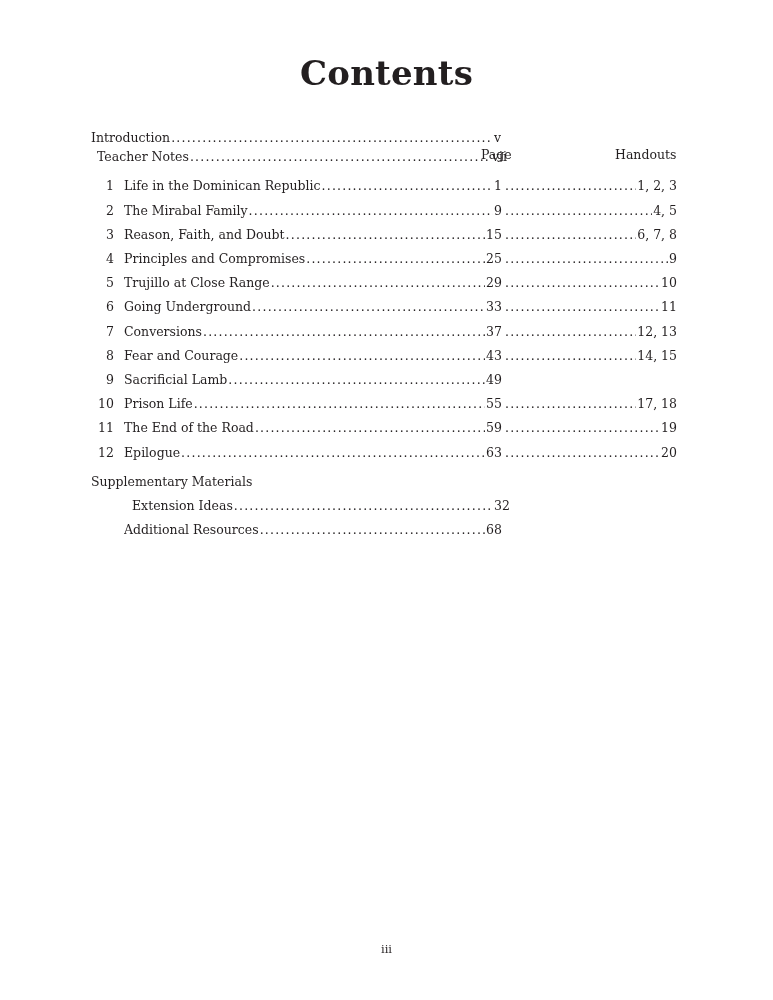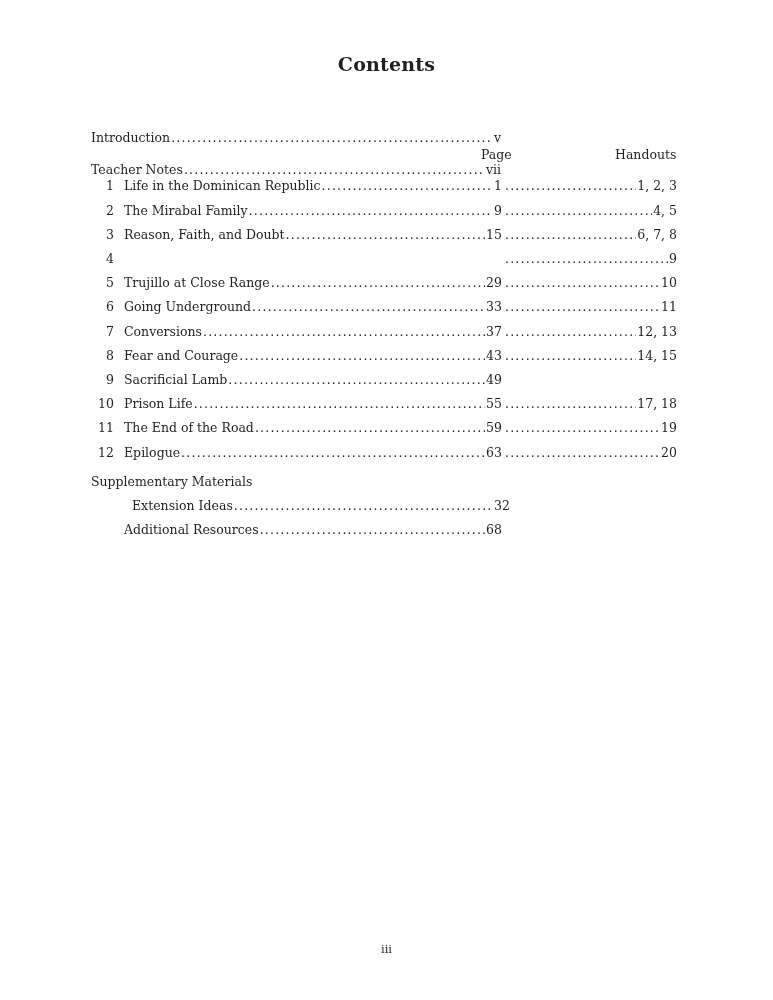--- a/index.html
+++ b/index.html
@@ -1,17 +1,17 @@
 <!DOCTYPE html>
 <html><head>
 <meta charset="utf-8">
 <style>
   html, body { margin: 0; padding: 0; background: #ffffff; }
   body { width: 773px; height: 1000px; position: relative; color: #231f20; font-family: "DejaVu Serif", "Liberation Serif", serif; overflow: hidden; }
-  .title { position: absolute; top: 53px; left: 0; width: 773px; text-align: center; font-family: "DejaVu Serif", serif; font-weight: bold; font-size: 19px; letter-spacing: 0.2px; color: #231f20; }
+  .title { position: absolute; top: 53px; left: 0; width: 773px; text-align: center; font-family: "DejaVu Serif", serif; font-weight: bold; font-size: 34px; letter-spacing: 0.2px; color: #231f20; }
   .hdr { position: absolute; top: 105px; font-size: 12.5px; margin-top: 42px; }
   .hdr.page { left: 481px; }
   .hdr.handouts { left: 615px; }
   .row { position: absolute; left: 0; width: 619px; height: 20px; font-size: 12.5px; line-height: 20px; }
   .num { position: absolute; width: 34px; left: 80px; text-align: right; }
   .lead { position: absolute; display: flex; align-items: baseline; overflow: hidden; white-space: nowrap; }
   .lead .t { flex: 0 0 auto; padding-right: 1px; }
   .lead .dots { flex: 1 1 auto; overflow: hidden; white-space: nowrap; letter-spacing: 1.2px; }
   .lead .dots::after { content: "........................................................................................................................................................................................................................"; }
   .lead .v { flex: 0 0 auto; padding-left: 1px; }
@@ -29,21 +29,21 @@
 <div class="hdr handouts">Handouts</div>
 
 <div id="toc">
     <div class="row" style="top: 128px;">
       <div class="lead col1">
         <span class="t">Introduction</span>
         <span class="dots"></span>
         <span class="v">v</span>
       </div>
     </div>
-    <div class="row" style="top: 160px;">
+    <div class="row" style="top: 147px; margin-left: 6px;">
       <div class="lead col1">
         <span class="t">Teacher Notes</span>
         <span class="dots"></span>
         <span class="v">vii</span>
       </div>
     </div>
     <div class="row" style="top: 176.4px;">
       <span class="num">1</span>
       <div class="lead col1ch">
         <span class="t">Life in the Dominican Republic</span>
@@ -77,20 +77,25 @@
         <span class="v">15</span>
       </div>
       <div class="lead col2">
         <span class="t"></span>
         <span class="dots"></span>
         <span class="v">6, 7, 8</span>
       </div>
     </div>
     <div class="row" style="top: 249px;">
       <span class="num">4</span>
+      <div class="lead col1ch">
+        <span class="t">Principles and Compromises</span>
+        <span class="dots"></span>
+        <span class="v">25</span>
+      </div>
       <div class="lead col2">
         <span class="t"></span>
         <span class="dots"></span>
         <span class="v">9</span>
       </div>
     </div>
     <div class="row" style="top: 273.2px;">
       <span class="num">5</span>
       <div class="lead col1ch">
         <span class="t">Trujillo at Close Range</span>

